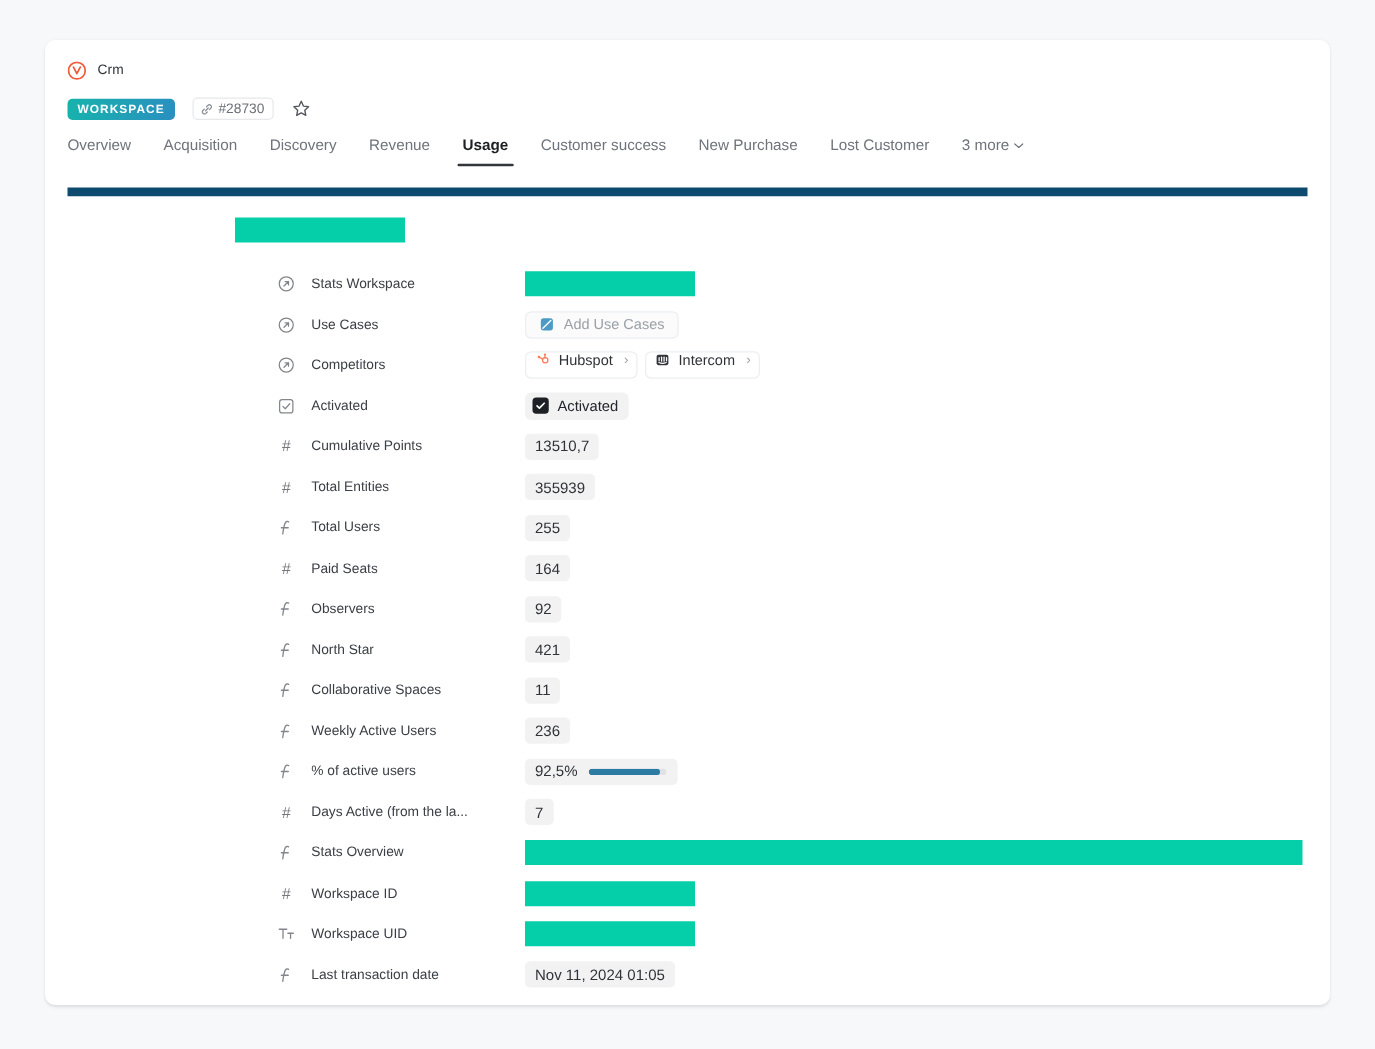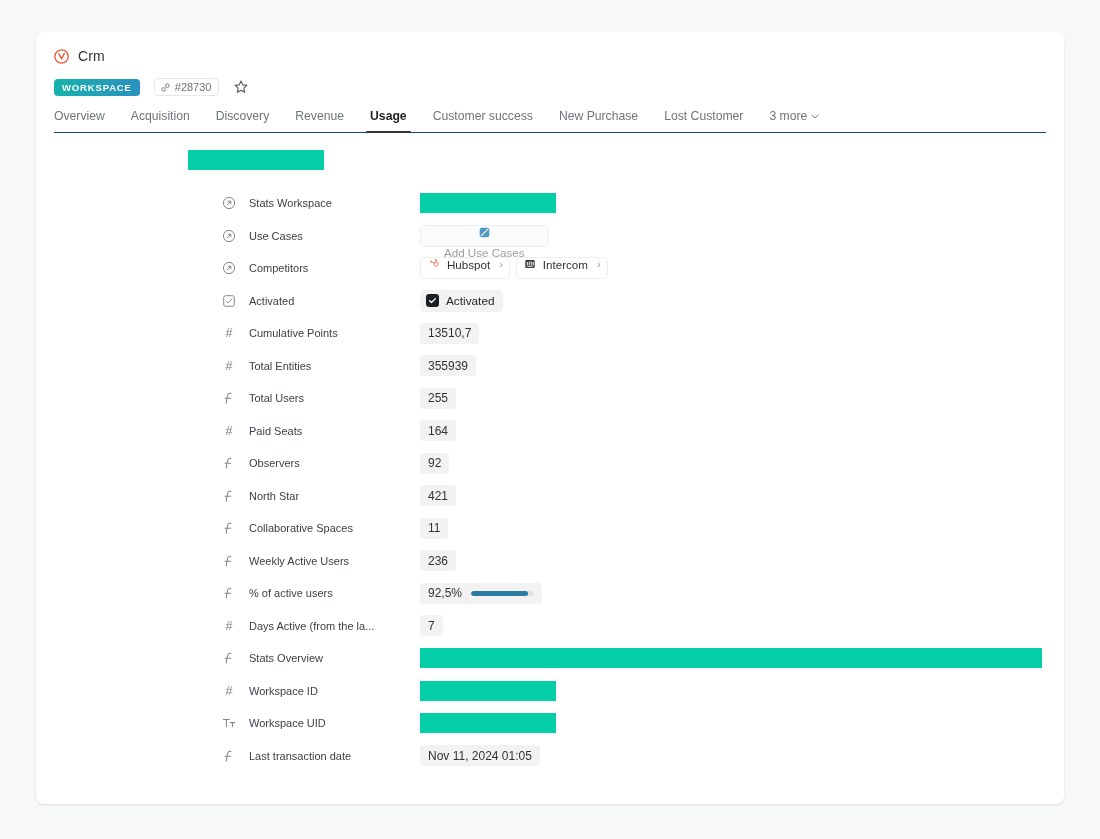--- a/index.html
+++ b/index.html
@@ -45,21 +45,21 @@
   }
 
   .app-badge-icon {
     width: 15px;
     height: 15px;
     flex: 0 0 15px;
     display: block;
   }
 
   .app-title {
-    font-size: 14px;
+    font-size: 11px;
     color: #2f3337;
     font-weight: 400;
     letter-spacing: .1px;
     text-align: center;
   }
 
   .meta-row {
     display: flex;
     align-items: center;
     gap: 14px;
@@ -100,22 +100,22 @@
     display: block;
     cursor: pointer;
   }
 
   
   .tabs {
     display: flex;
     align-items: flex-end;
     gap: 0;
     margin-top: 13px;
-    padding-bottom: 0;
-    border-bottom: 1px solid #0c4a6e;
+    padding-bottom: 18px;
+    border-bottom: 7px solid #0c4a6e;
     position: relative;
   }
 
   .tab {
     position: relative;
     padding: 0 13px 9px 13px;
     font-size: 12.2px;
     color: #6e747b;
     cursor: pointer;
     white-space: nowrap;
@@ -230,28 +230,27 @@
   }
   .redact.w136 { width: 136px; }
   .redact.wide { width: 622px; }
 
   
   .chip-outline {
     display: inline-flex;
     align-items: center;
     gap: 7px;
     height: 22px;
-    padding: 0 23px;
+    padding: 0 10px;
     border: 1px solid #eceef0;
     border-radius: 5px;
     background: #fbfbfc;
     font-size: 11.6px;
     color: #9aa0a6;
     white-space: nowrap;
-    flex-direction: column;
   }
 
   .chip-rel {
     display: inline-flex;
     align-items: flex-start;
     gap: 7px;
     height: 22px;
     padding: 0 6px 0 7px;
     border: 1px solid #eceef0;
     border-radius: 5px;

